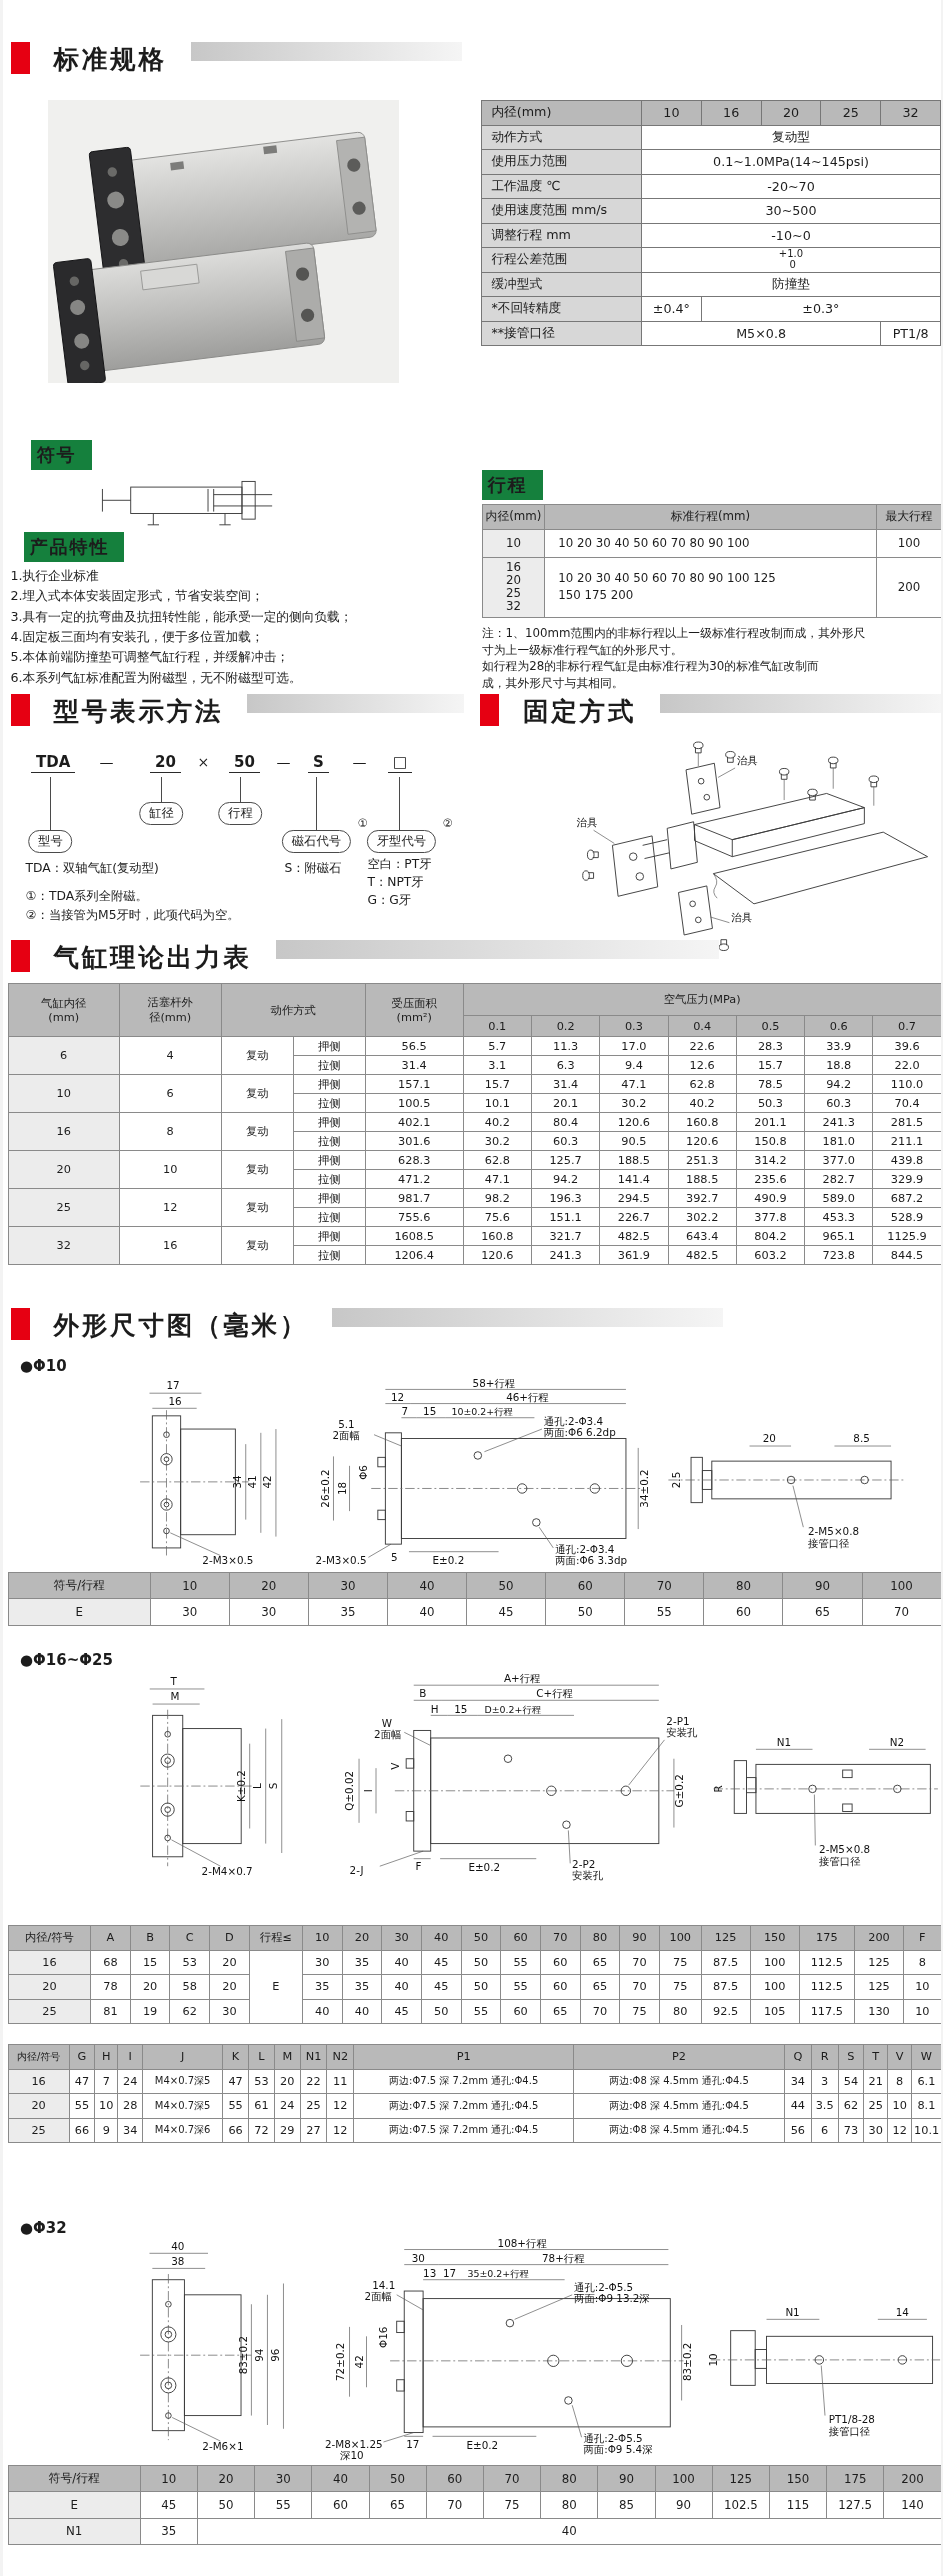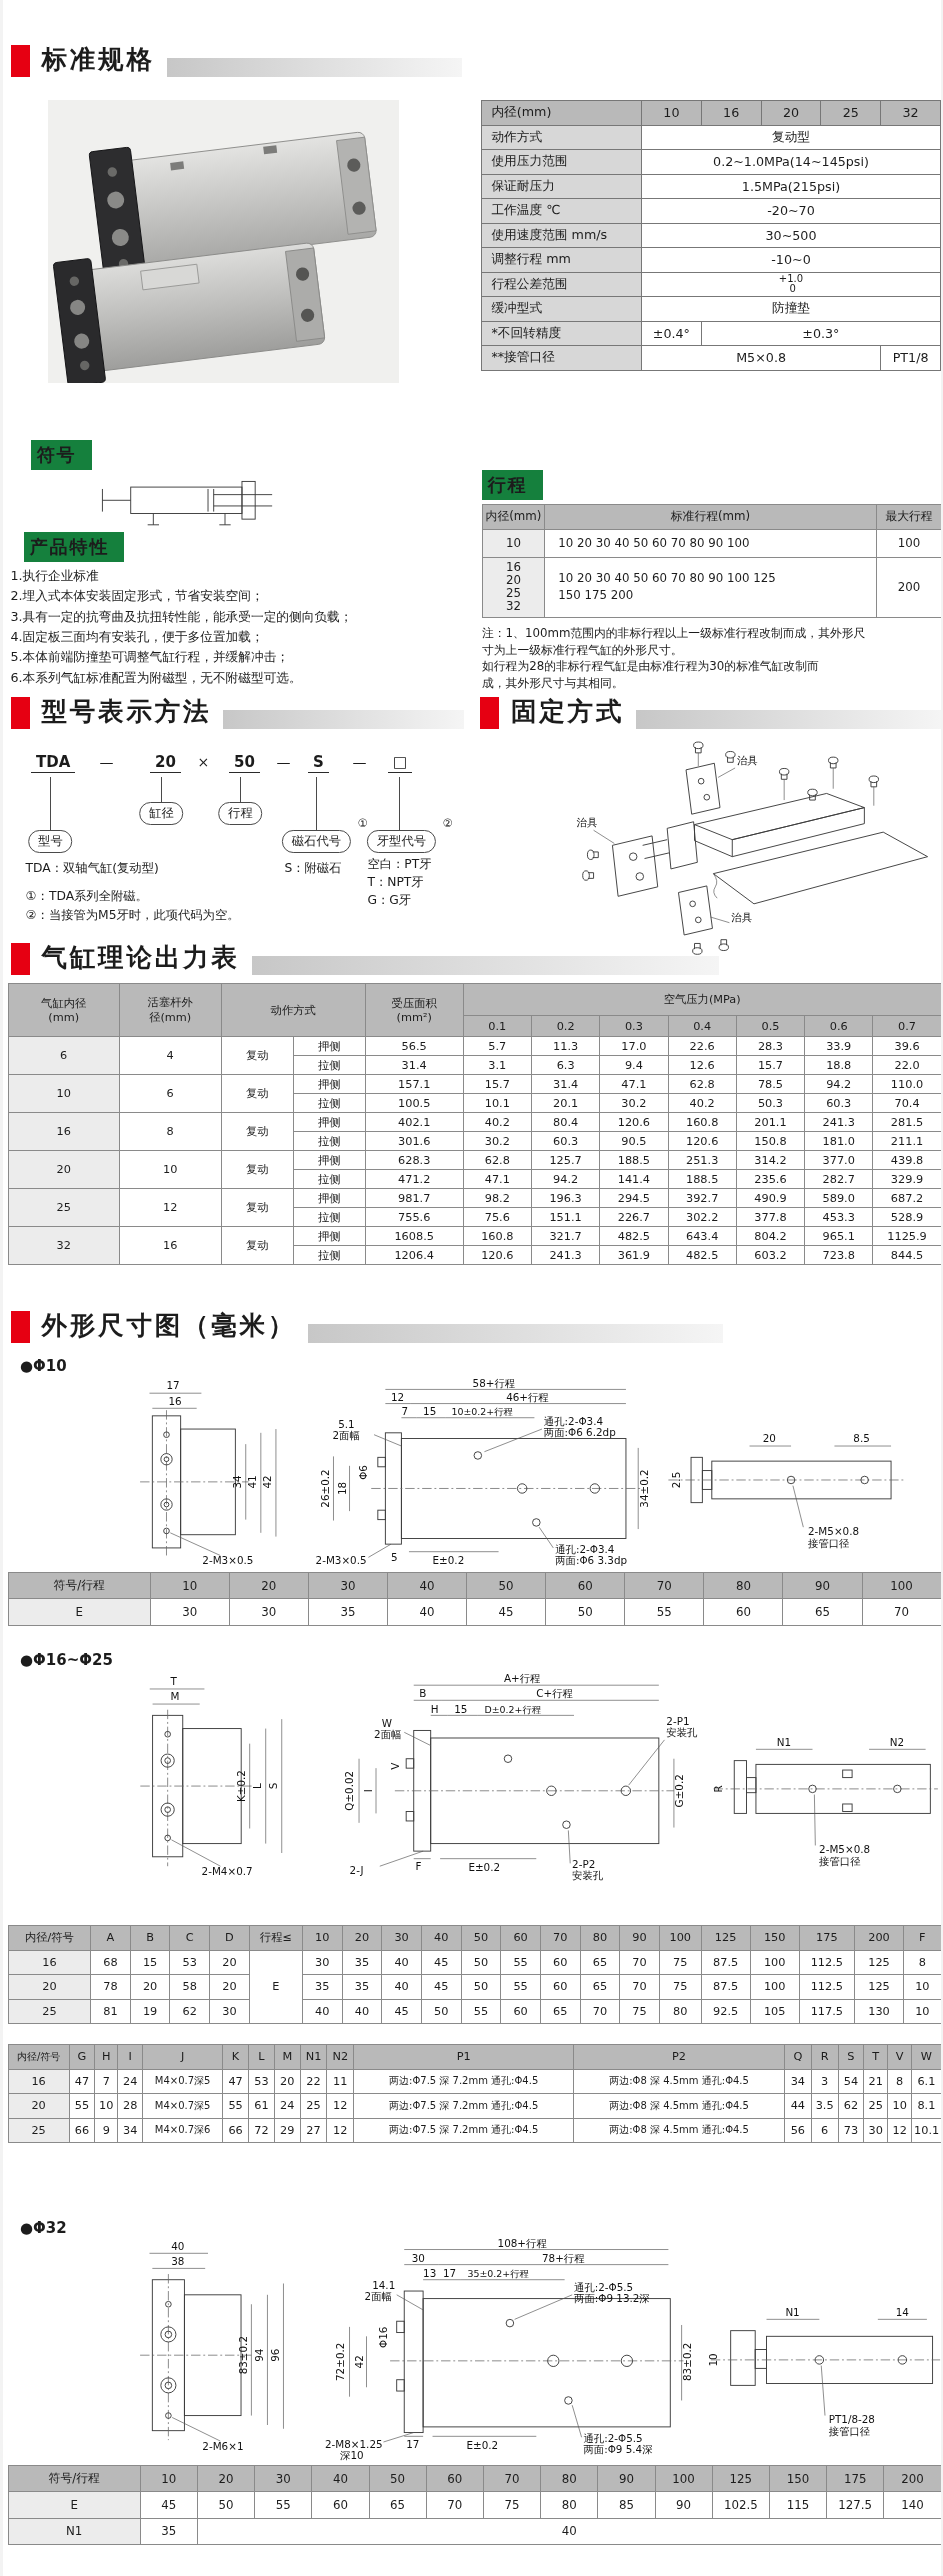--- a/index.html
+++ b/index.html
@@ -1,19 +1,19 @@
 <!DOCTYPE html>
 <html style="font-size:15px"><head>
 <meta charset="utf-8">
 <style>
 *{box-sizing:border-box}
 body{margin:0;background:#ededed;font-family:"DejaVu Sans","Liberation Sans",sans-serif;color:#1c1c1c}
 #page{position:relative;width:944px;height:2576px;margin:0 auto;background:#fff;overflow:hidden;border-left:3.8px solid #f3f3f3;border-right:3.8px solid #f3f3f3}
 .abs{position:absolute}
-.sechead{display:flex;align-items:flex-end;gap:12px}
+.sechead{display:flex;align-items:flex-start;gap:24px}
 .redsq{width:19px;height:32px;flex:0 0 auto}
 .sectitle{font-size:25.5px;font-weight:bold;letter-spacing:2.8px;white-space:nowrap}
 .graybar{height:19px;background:linear-gradient(90deg,#c7c7c7,#f5f5f5);flex:1}
 .subtitle{font-size:18px;font-weight:bold;background:#15803d;padding:2.8px 15px 2.8px 5.7px;display:inline-block;letter-spacing:1.9px}
 .pre{white-space:pre-wrap}
 .note{font-size:11.8px;line-height:1.5}
 .feat{font-size:12.7px;line-height:1.6}
 table{border-collapse:collapse;table-layout:fixed;width:100%}
 .t td{border:0.9px solid #8a8a8a;text-align:center;font-size:11.8px;padding:0.9px 1.9px;background:#fff;overflow:hidden}
 .t{border:1.9px solid #666}
@@ -104,25 +104,21 @@
           <td class="hdc">20</td>
           <td class="hdc">25</td>
           <td class="hdc">32</td>
         </tr>
     <tr>
           <td class="lab">动作方式</td>
           <td colspan="5">复动型</td>
         </tr>
     <tr>
           <td class="lab">使用压力范围</td>
-          <td colspan="5">0.2~1.0MPa(14~145psi)</td>
-        </tr>
-    <tr>
-          <td class="lab">保证耐压力</td>
-          <td colspan="5">1.5MPa(215psi)</td>
+          <td colspan="5">0.1~1.0MPa(14~145psi)</td>
         </tr>
     <tr>
           <td class="lab">工作温度  ℃</td>
           <td colspan="5">-20~70</td>
         </tr>
     <tr>
           <td class="lab">使用速度范围 mm/s</td>
           <td colspan="5">30~500</td>
         </tr>
     <tr>

